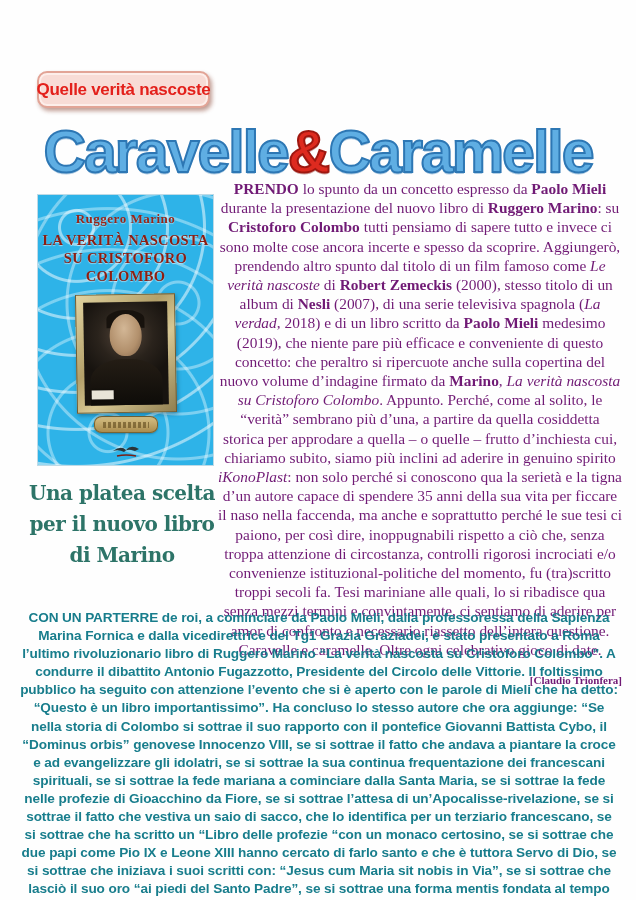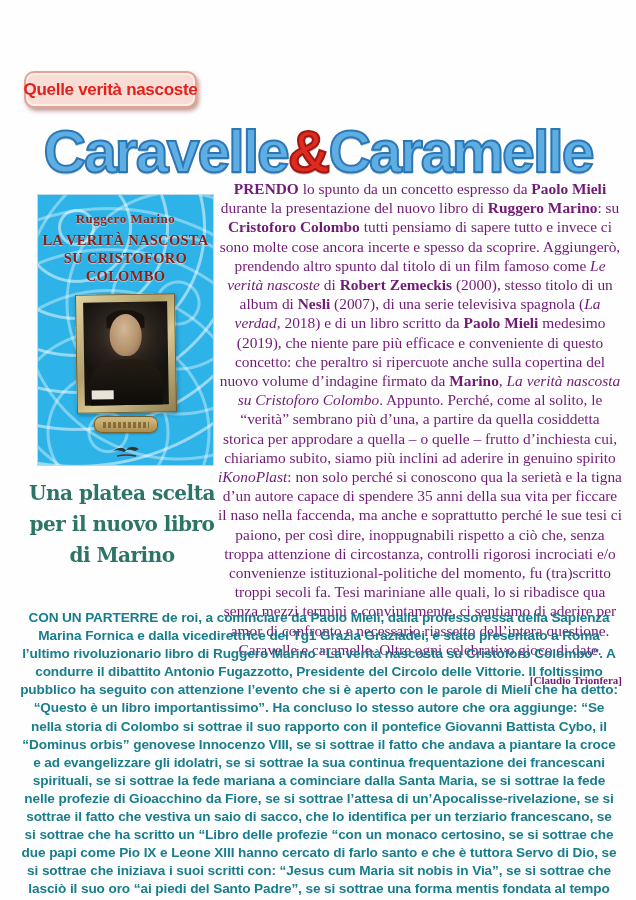--- a/index.html
+++ b/index.html
@@ -16,21 +16,21 @@
     background:#ce681f; display:flex; align-items:center; justify-content:center;
   }
   .banner-title {
     color:#f8f3e4; font-family:"Liberation Serif", serif;
     font-size:31px; letter-spacing:1px;
   }
   .banner-title .rb { font-weight:bold; font-size:34px; }
 
   
   .badge {
-    position:absolute; left:24px; top:71px; width:173px; height:37px;
+    position:absolute; left:37px; top:71px; width:173px; height:37px;
     background:#f8dcd6; border:2px solid #e2a496; border-radius:10px;
     box-shadow:2px 3px 4px rgba(120,40,20,.45), inset 0 0 0 2px #fdeeea;
     display:flex; align-items:center; justify-content:center;
   }
   .badge-label {
     font-family:"Liberation Sans", sans-serif; font-weight:bold;
     font-size:17px; color:#e3201b; letter-spacing:-0.3px; white-space:nowrap;
   }
 
   

